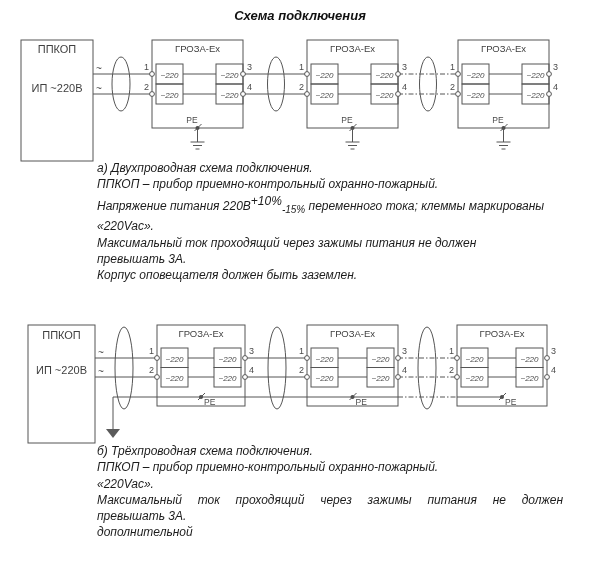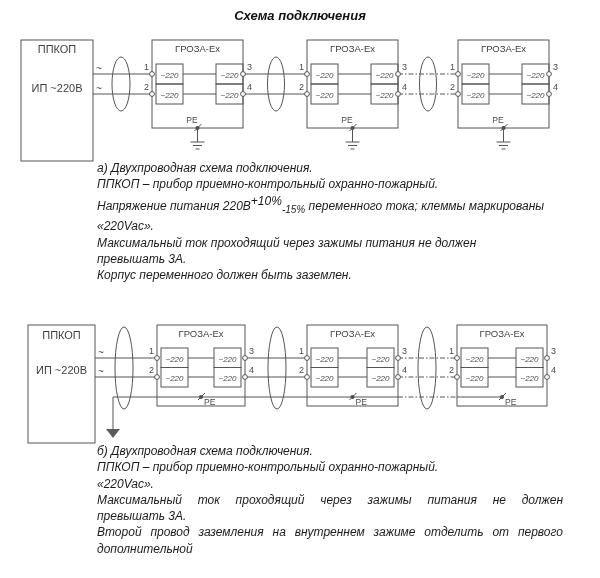--- a/index.html
+++ b/index.html
@@ -165,21 +165,21 @@
   </g>
 </svg>
 
 <div id="textA" class="notes">
   <div class="tline">а) Двухпроводная схема подключения.</div>
   <div class="tline">ППКОП – прибор приемно-контрольный охранно-пожарный.</div>
   <div class="tline"><span>Напряжение питания 220В</span><sup>+10%</sup><sub>-15%</sub><span> переменного тока; клеммы маркированы</span></div>
   <div class="tline">«220Vac».</div>
   <div class="tline">Максимальный ток проходящий через зажимы питания не должен</div>
   <div class="tline">превышать 3А.</div>
-  <div class="tline">Корпус переменного должен быть заземлен.</div>
+  <div class="tline">Корпус оповещателя должен быть заземлен.</div>
 </div>
 
 <svg id="diagB" class="diag" width="600" height="128" viewBox="0 0 600 128">
 
   <g>
     <rect class="ln" x="28" y="7" width="67" height="118"></rect>
     <text class="bt" x="61.5" y="21" text-anchor="middle">ППКОП</text>
     <text class="bt" x="61.5" y="56" text-anchor="middle">ИП ~220В</text>
     <text class="ac" x="101" y="38" text-anchor="middle">~</text>
     <text class="ac" x="101" y="57" text-anchor="middle">~</text>
@@ -281,21 +281,20 @@
     <text class="pin" x="454" y="55" text-anchor="end">2</text>
     <text class="pin" x="551" y="36">3</text>
     <text class="pin" x="551" y="55">4</text>
     <circle class="dot" cx="502" cy="79" r="2"></circle>
     <line class="ln" x1="499" y1="82" x2="506" y2="75"></line>
     <text class="pe" x="505" y="87">PE</text>
   </g>
 </svg>
 
 <div id="textB" class="notes">
-  <div class="tline">б) Двухпроводная схема подключения.</div>
+  <div class="tline">б) Трёхпроводная схема подключения.</div>
   <div class="tline">ППКОП – прибор приемно-контрольный охранно-пожарный.</div>
   <div class="tline">«220Vac».</div>
   <div class="tline just">Максимальный ток проходящий через зажимы питания не должен</div>
   <div class="tline">превышать 3А.</div>
-  <div class="tline just">Второй провод заземления на внутреннем зажиме отделить от первого</div>
   <div class="tline">дополнительной</div>
 
 </div>
 
 </body></html>

